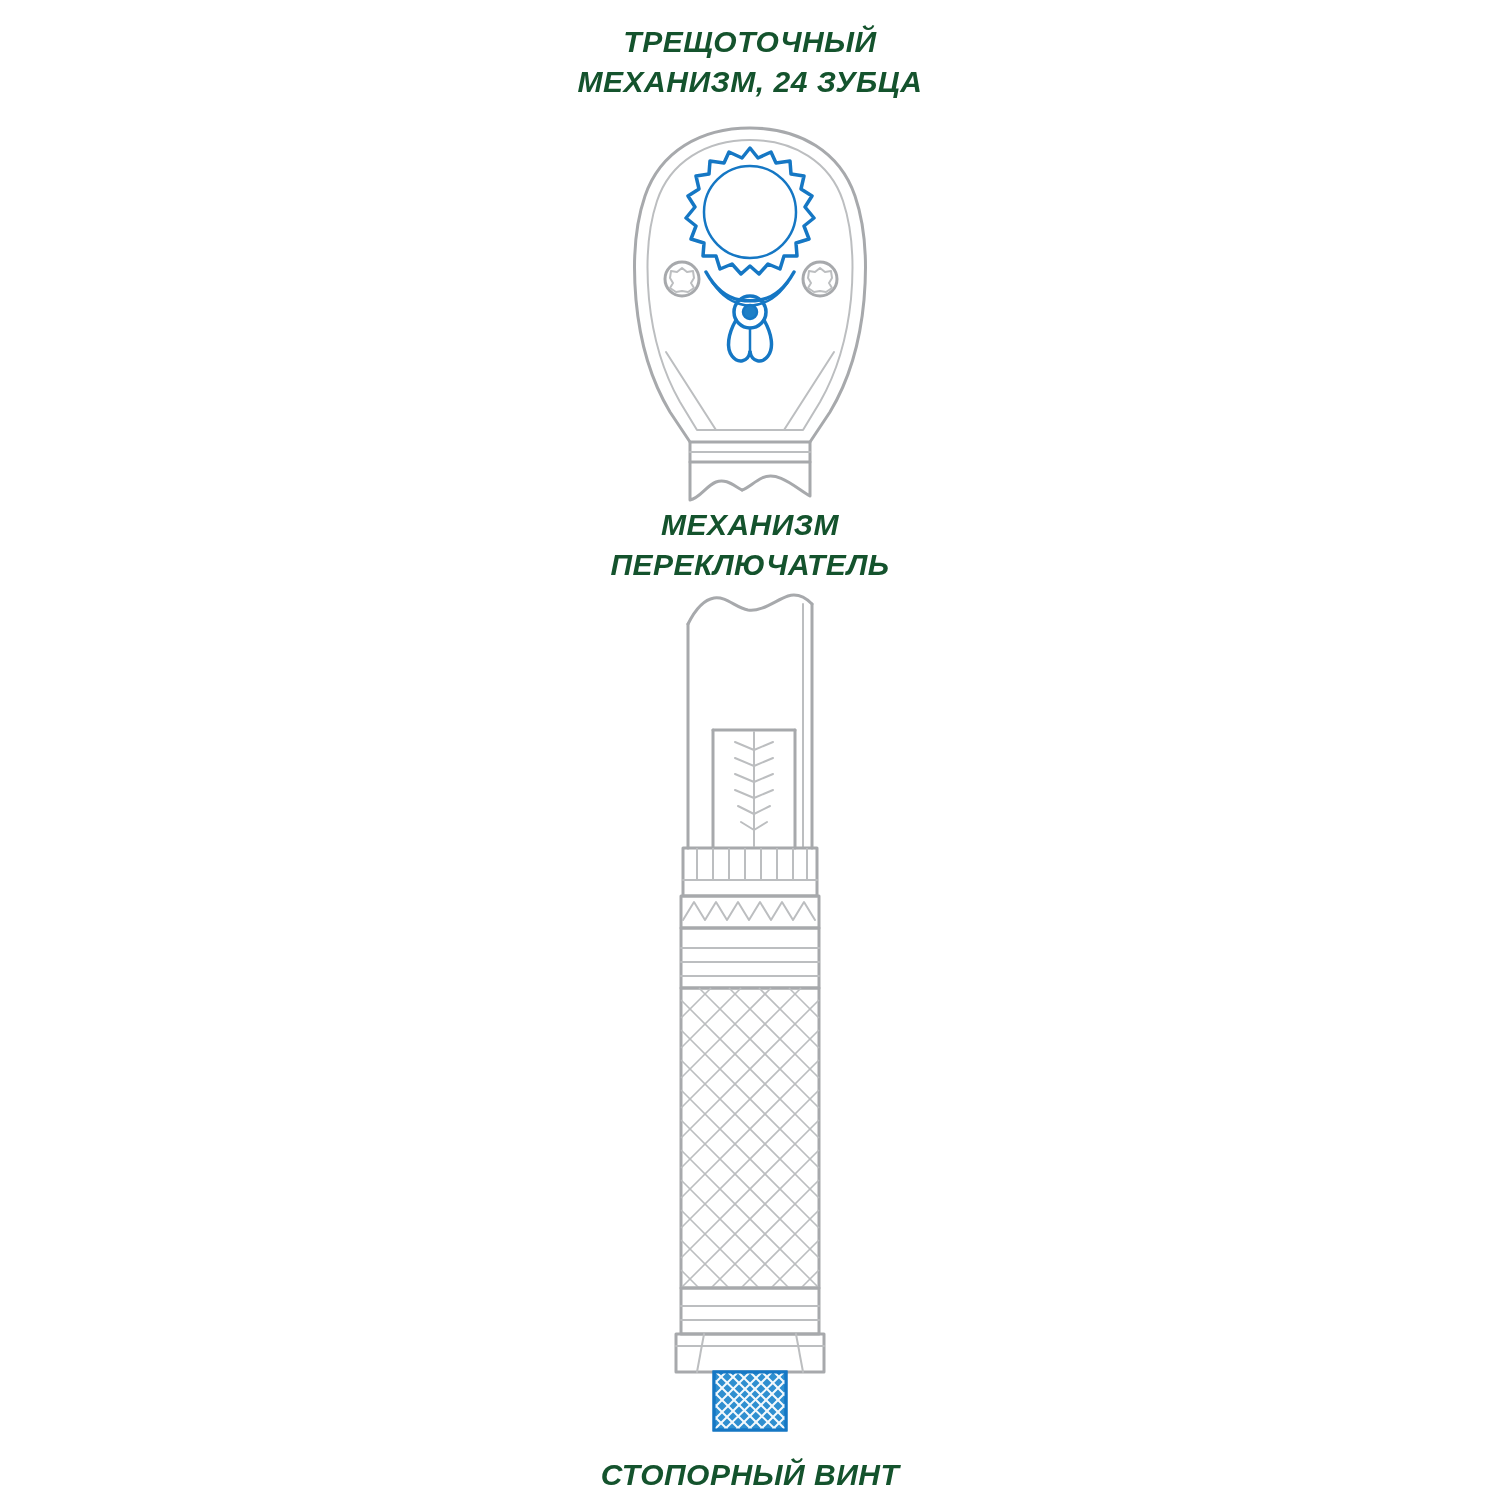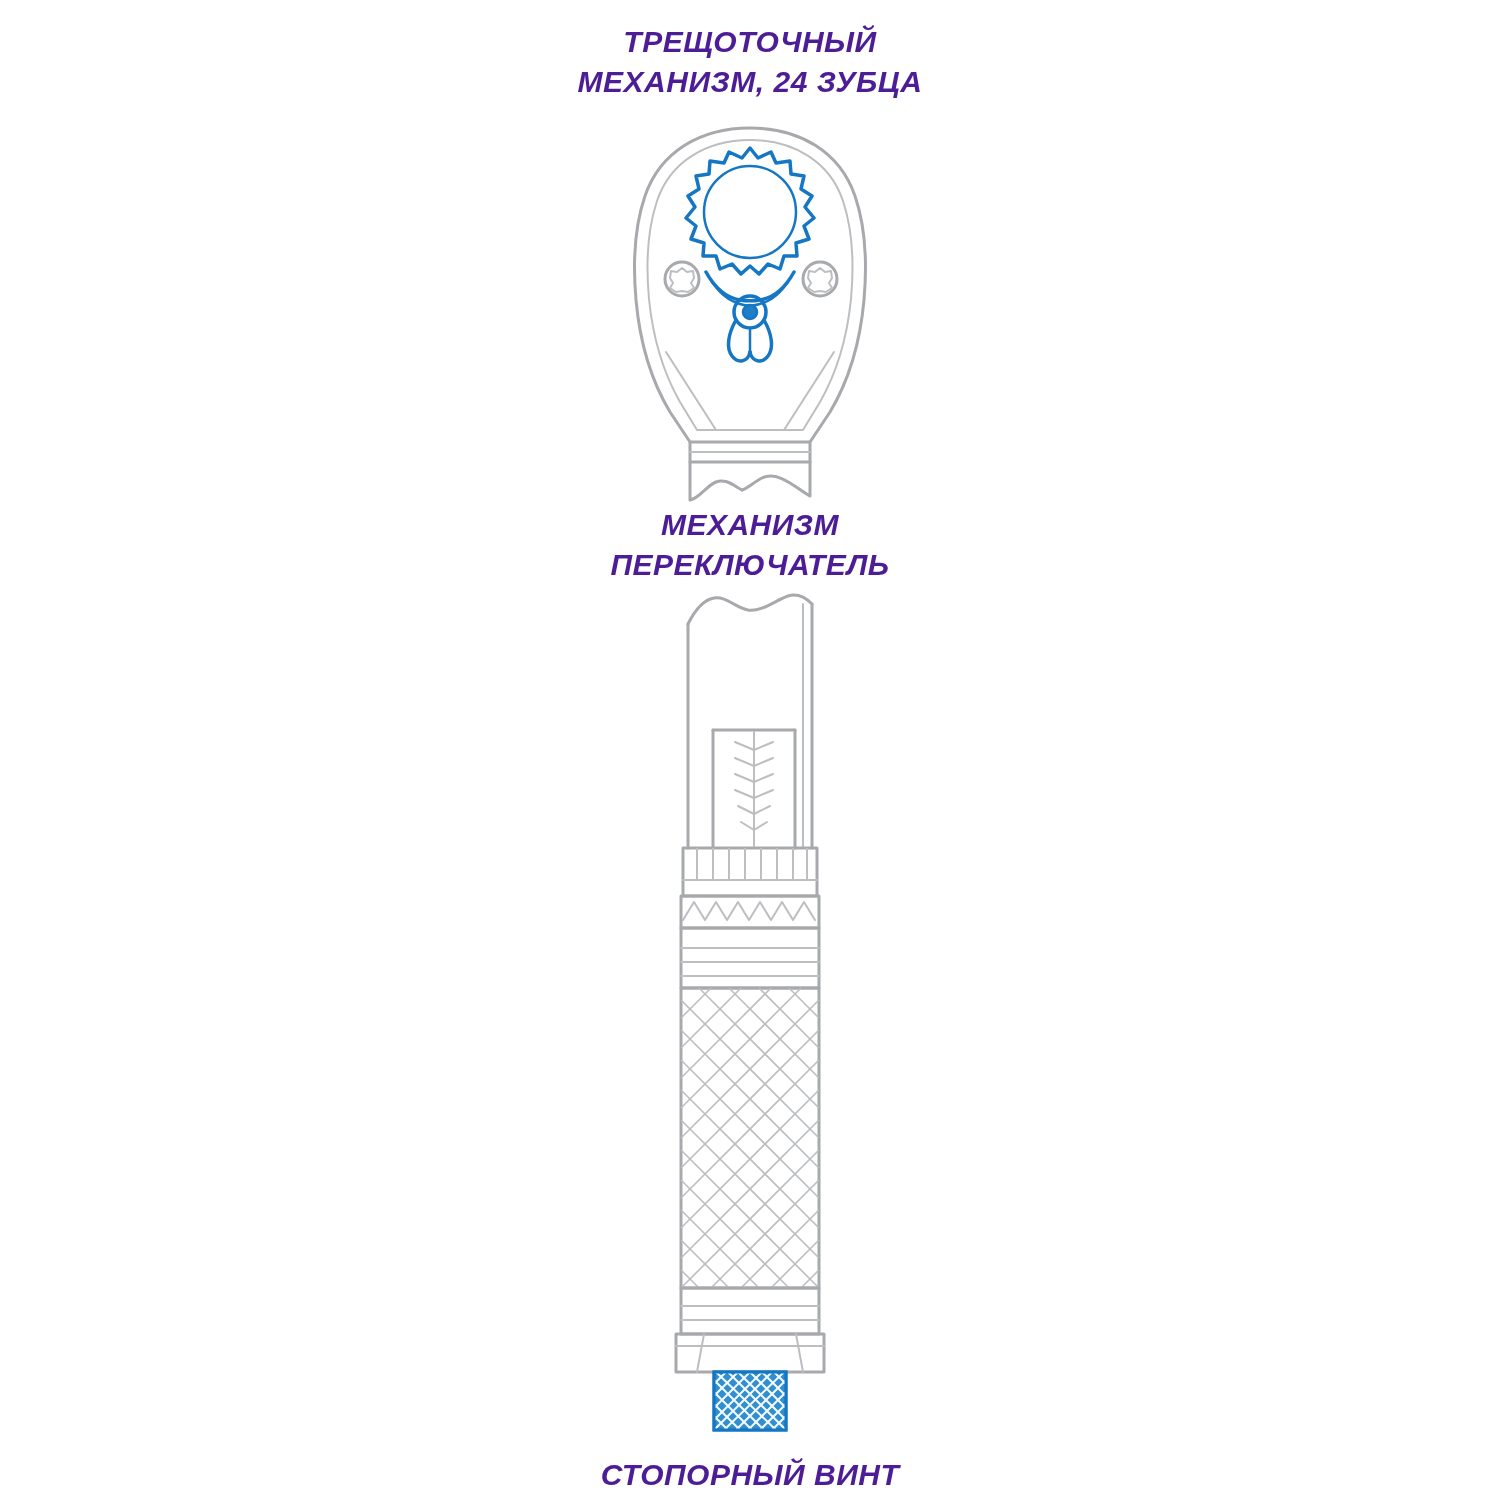--- a/index.html
+++ b/index.html
@@ -15,21 +15,21 @@
     width: 1500px;
     height: 1500px;
     background: #ffffff;
     overflow: hidden;
   }
   .label {
     position: absolute;
     width: 100%;
     left: 0;
     text-align: center;
-    color: #4c1d95;
+    color: #14532d;
     font-family: "Liberation Sans", sans-serif;
     font-weight: bold;
     font-style: italic;
     font-size: 30px;
     line-height: 40px;
     letter-spacing: 0.5px;
     white-space: pre-line;
   }
   #label-ratchet { top: 22px; }
   #label-switch  { top: 505px; }

